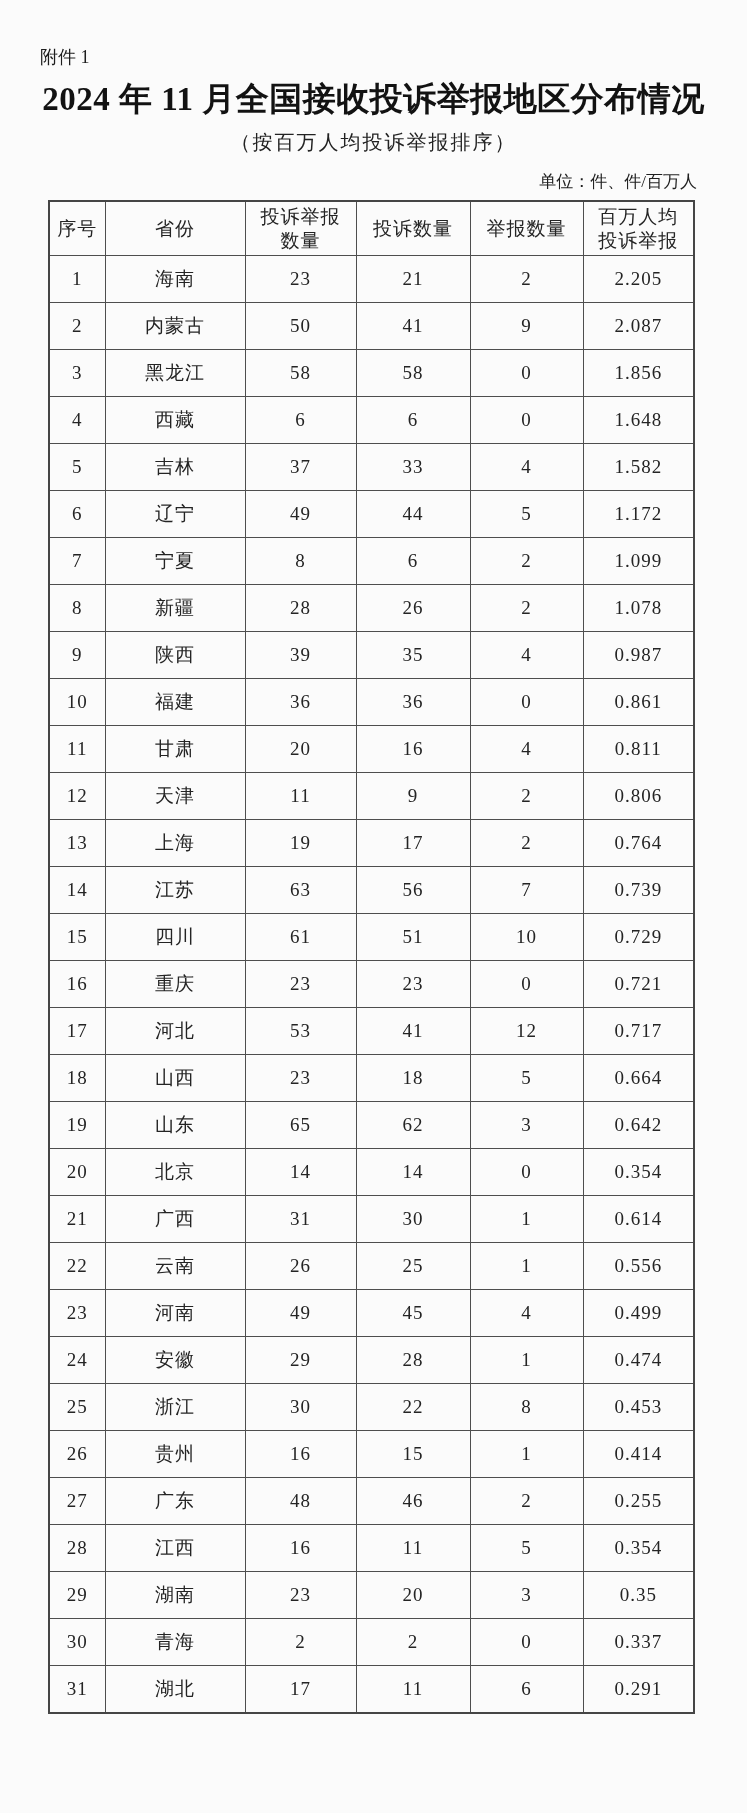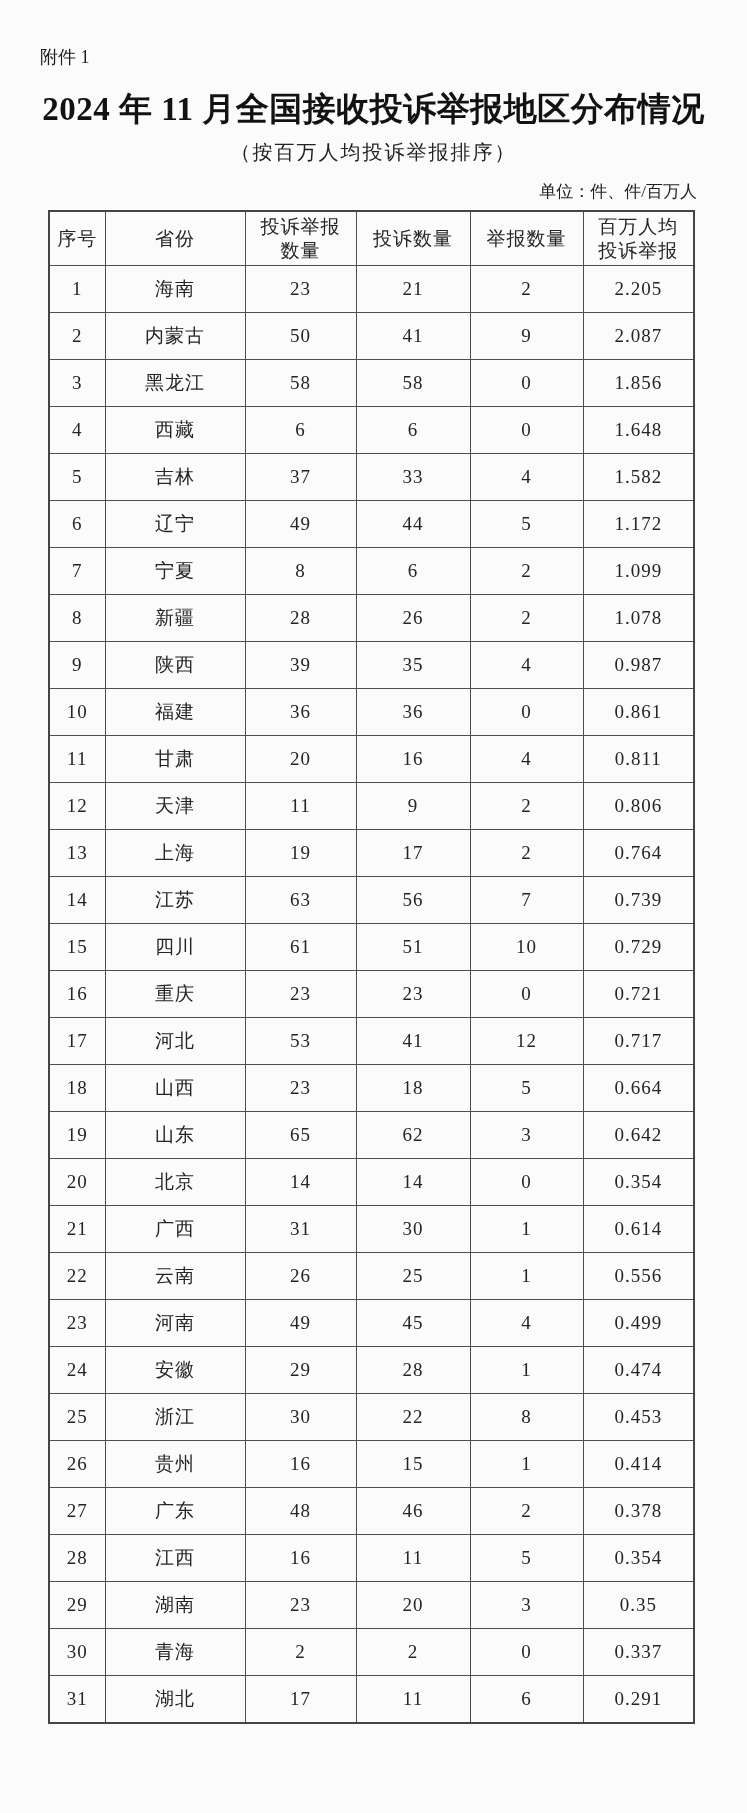--- a/index.html
+++ b/index.html
@@ -20,21 +20,21 @@
     position: relative;
   }
   .attachment {
     padding-top: 42px;
     margin-left: 40px;
     font-size: 18px;
     line-height: 30px;
     color: #1d1d1d;
   }
   .title {
-    margin-top: 14px;
+    margin-top: 4px;
     text-align: center;
     font-size: 33px;
     line-height: 46px;
     font-weight: 700;
     color: #121212;
     letter-spacing: 0.5px;
   }
   .subtitle {
     margin-top: 6px;
     text-align: center;
@@ -326,21 +326,21 @@
           <td class="num">15</td>
           <td class="num">1</td>
           <td class="num">0.414</td>
         </tr>
         <tr>
           <td class="num">27</td>
           <td>广东</td>
           <td class="num">48</td>
           <td class="num">46</td>
           <td class="num">2</td>
-          <td class="num">0.378</td>
+          <td class="num">0.255</td>
         </tr>
         <tr>
           <td class="num">28</td>
           <td>江西</td>
           <td class="num">16</td>
           <td class="num">11</td>
           <td class="num">5</td>
           <td class="num">0.354</td>
         </tr>
         <tr>

